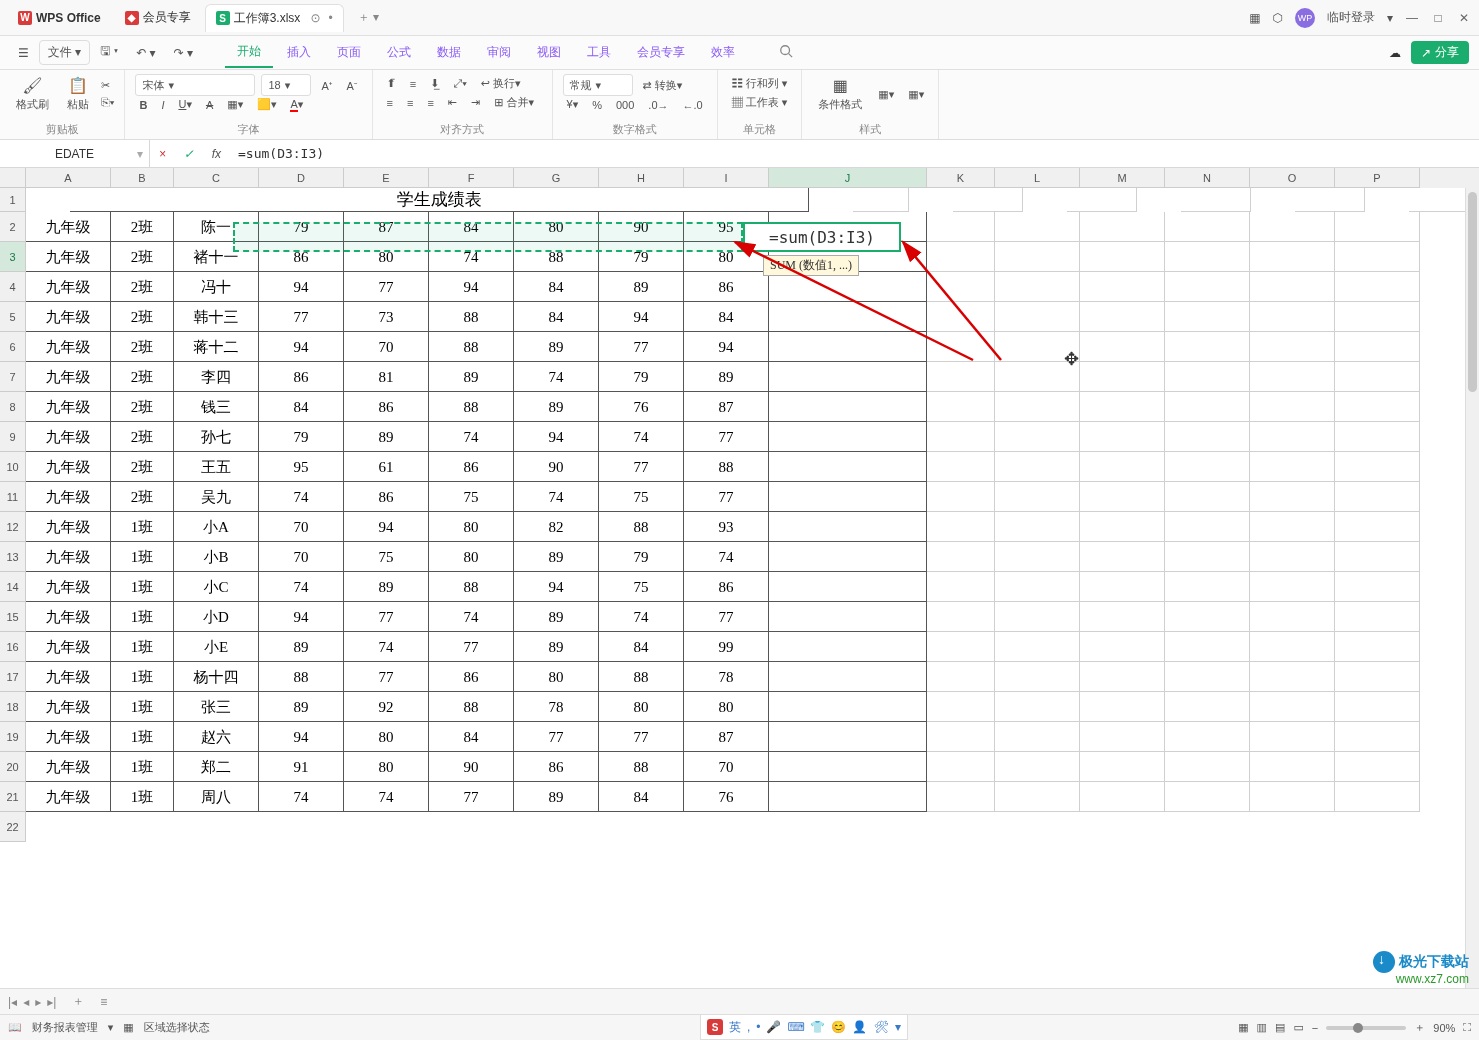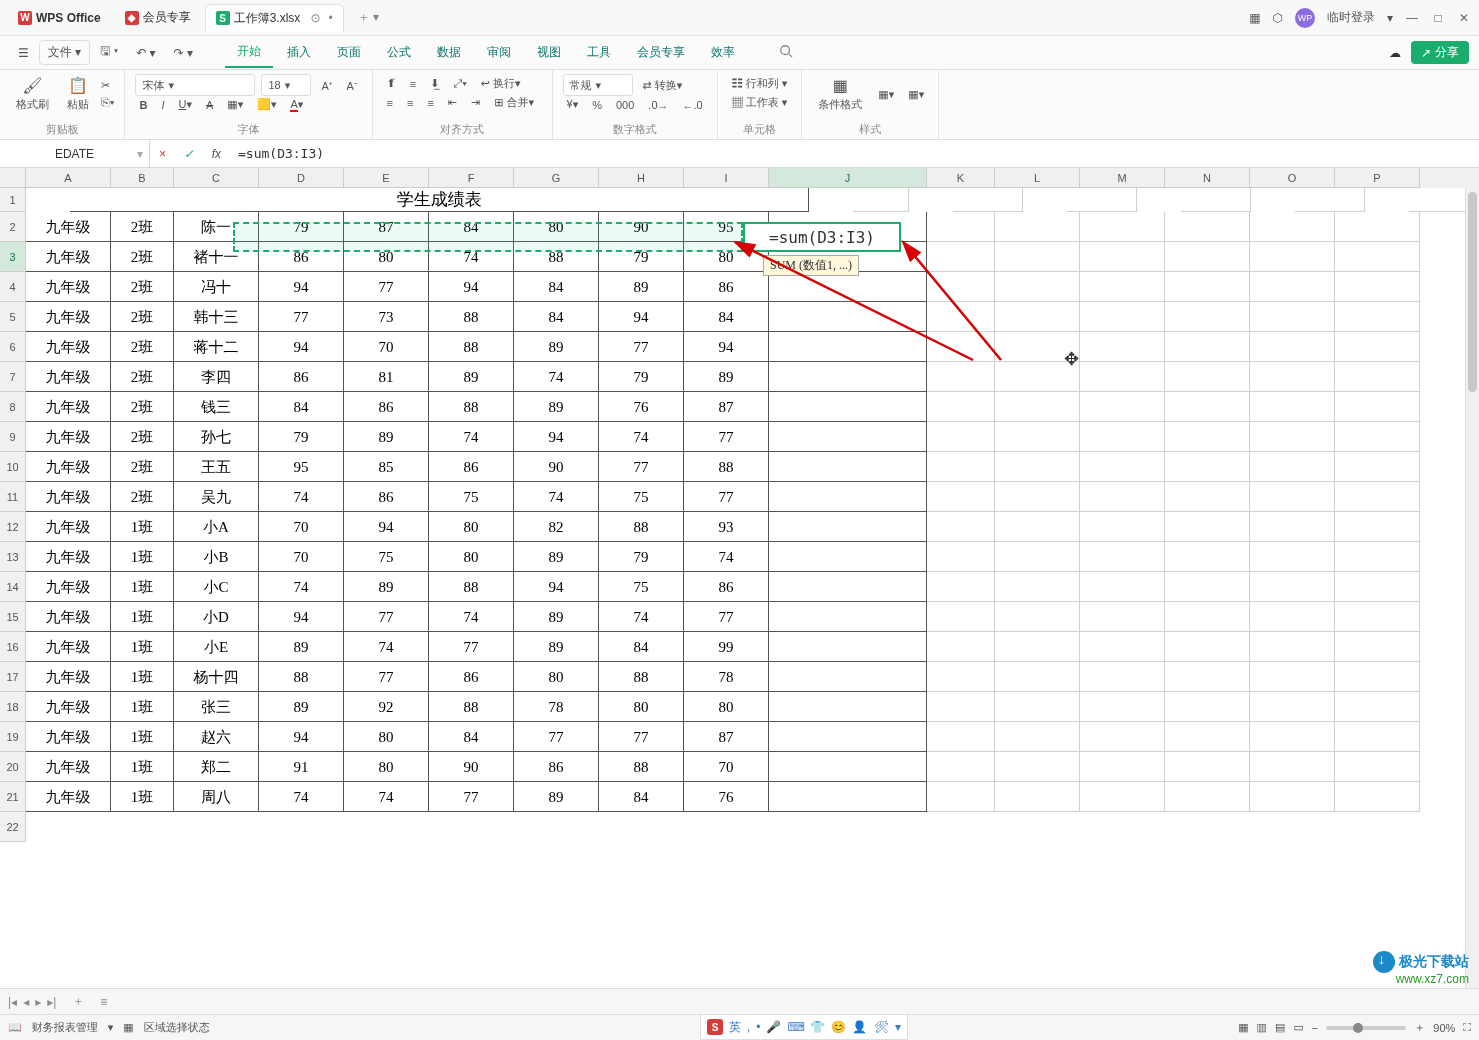--- a/index.html
+++ b/index.html
@@ -15,21 +15,21 @@
 .ico-s { background:#1aad6e; color:#fff; font-weight:bold; }
 .ico-r { background:#d93a3a; color:#fff; font-weight:bold; }
 .titlebar .right { margin-left:auto; display:flex; align-items:center; gap:12px; color:#555; }
 .avatar { width:20px; height:20px; border-radius:50%; background:#8a6de0; color:#fff; display:inline-flex; align-items:center; justify-content:center; font-size:9px; }
 .winbtn { width:14px; height:14px; display:inline-flex; align-items:center; justify-content:center; color:#666; }
 
 
 .menubar { height:34px; display:flex; align-items:center; padding:0 10px; gap:2px; border-bottom:1px solid #e0e0e0; background:#fbfbfb; }
 .menubar .mbtn { padding:4px 8px; color:#555; }
 .menubar .file { border:1px solid #ddd; border-radius:4px; padding:3px 8px; }
-.menubar .mtab { padding:6px 12px; color:#0f766e; }
+.menubar .mtab { padding:6px 12px; color:#8b5cf6; }
 .menubar .mtab.active { color:#1aad6e; border-bottom:2px solid #1aad6e; font-weight:500; }
 .menubar .right { margin-left:auto; display:flex; align-items:center; gap:10px; }
 .share { background:#1aad6e; color:#fff; border-radius:4px; padding:3px 10px; display:flex; align-items:center; gap:4px; }
 
 
 .ribbon { height:70px; border-bottom:1px solid #ddd; display:flex; align-items:stretch; background:#fbfbfb; font-size:11px; color:#555; }
 .rgroup { border-right:1px solid #e5e5e5; padding:4px 10px 2px; display:flex; flex-direction:column; justify-content:space-between; }
 .rgroup .row { display:flex; align-items:center; gap:6px; }
 .rgroup .label { text-align:center; font-size:11px; color:#888; margin-top:auto; }
 .combo { border:1px solid #ddd; border-radius:3px; height:22px; display:inline-flex; align-items:center; padding:0 6px; background:#fff; gap:4px; }
@@ -451,21 +451,21 @@
         <div class="cell" style="width: 85px;"></div>
         <div class="cell" style="width: 85px;"></div>
         <div class="cell" style="width: 85px;"></div>
         <div class="cell" style="width: 85px;"></div>
       </div>
       <div class="crow">
         <div class="cell" style="width: 85px; border-right: 1px solid rgb(85, 85, 85); border-bottom: 1px solid rgb(85, 85, 85);">九年级</div>
         <div class="cell" style="width: 63px; border-right: 1px solid rgb(85, 85, 85); border-bottom: 1px solid rgb(85, 85, 85);">2班</div>
         <div class="cell" style="width: 85px; border-right: 1px solid rgb(85, 85, 85); border-bottom: 1px solid rgb(85, 85, 85);">王五</div>
         <div class="cell" style="width: 85px; border-right: 1px solid rgb(85, 85, 85); border-bottom: 1px solid rgb(85, 85, 85);">95</div>
-        <div class="cell" style="width: 85px; border-right: 1px solid rgb(85, 85, 85); border-bottom: 1px solid rgb(85, 85, 85);">85</div>
+        <div class="cell" style="width: 85px; border-right: 1px solid rgb(85, 85, 85); border-bottom: 1px solid rgb(85, 85, 85);">61</div>
         <div class="cell" style="width: 85px; border-right: 1px solid rgb(85, 85, 85); border-bottom: 1px solid rgb(85, 85, 85);">86</div>
         <div class="cell" style="width: 85px; border-right: 1px solid rgb(85, 85, 85); border-bottom: 1px solid rgb(85, 85, 85);">90</div>
         <div class="cell" style="width: 85px; border-right: 1px solid rgb(85, 85, 85); border-bottom: 1px solid rgb(85, 85, 85);">77</div>
         <div class="cell" style="width: 85px; border-right: 1px solid rgb(85, 85, 85); border-bottom: 1px solid rgb(85, 85, 85);">88</div>
         <div class="cell" style="width: 158px; border-right: 1px solid rgb(85, 85, 85); border-bottom: 1px solid rgb(85, 85, 85);"></div>
         <div class="cell" style="width: 68px;"></div>
         <div class="cell" style="width: 85px;"></div>
         <div class="cell" style="width: 85px;"></div>
         <div class="cell" style="width: 85px;"></div>
         <div class="cell" style="width: 85px;"></div>

